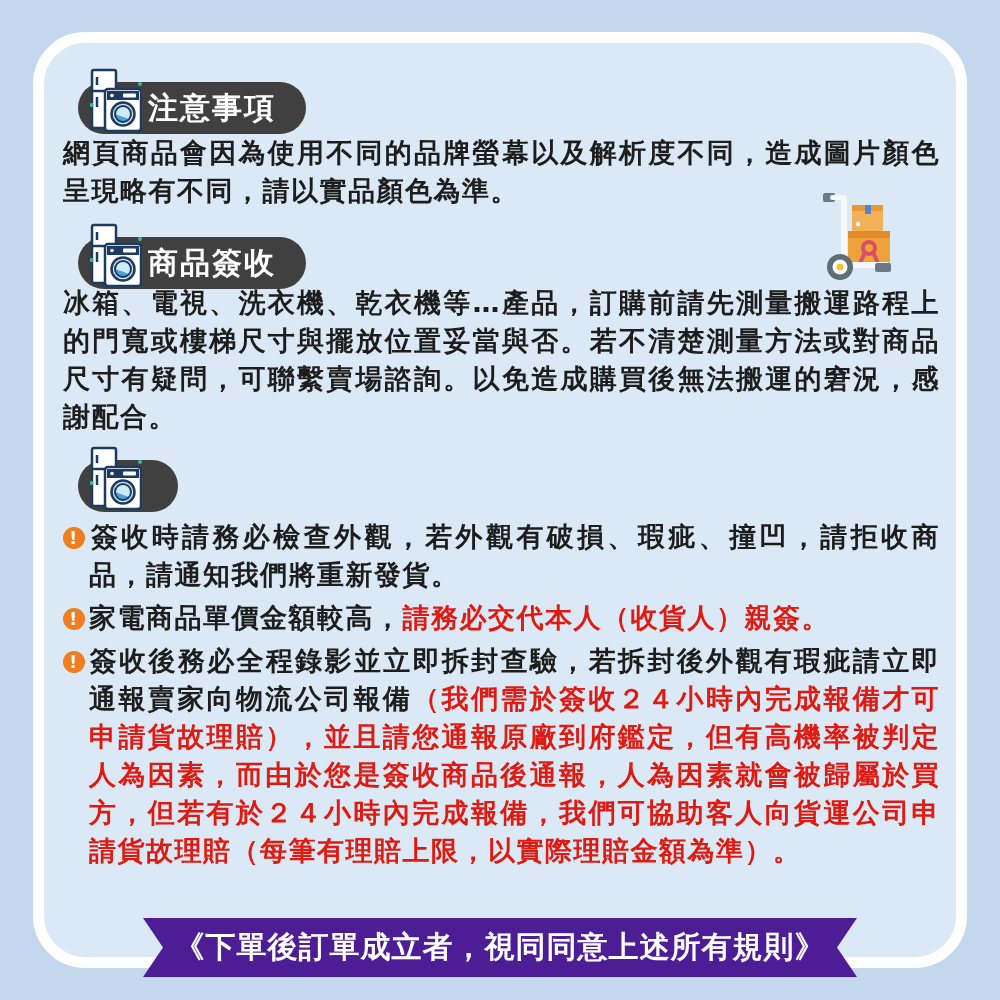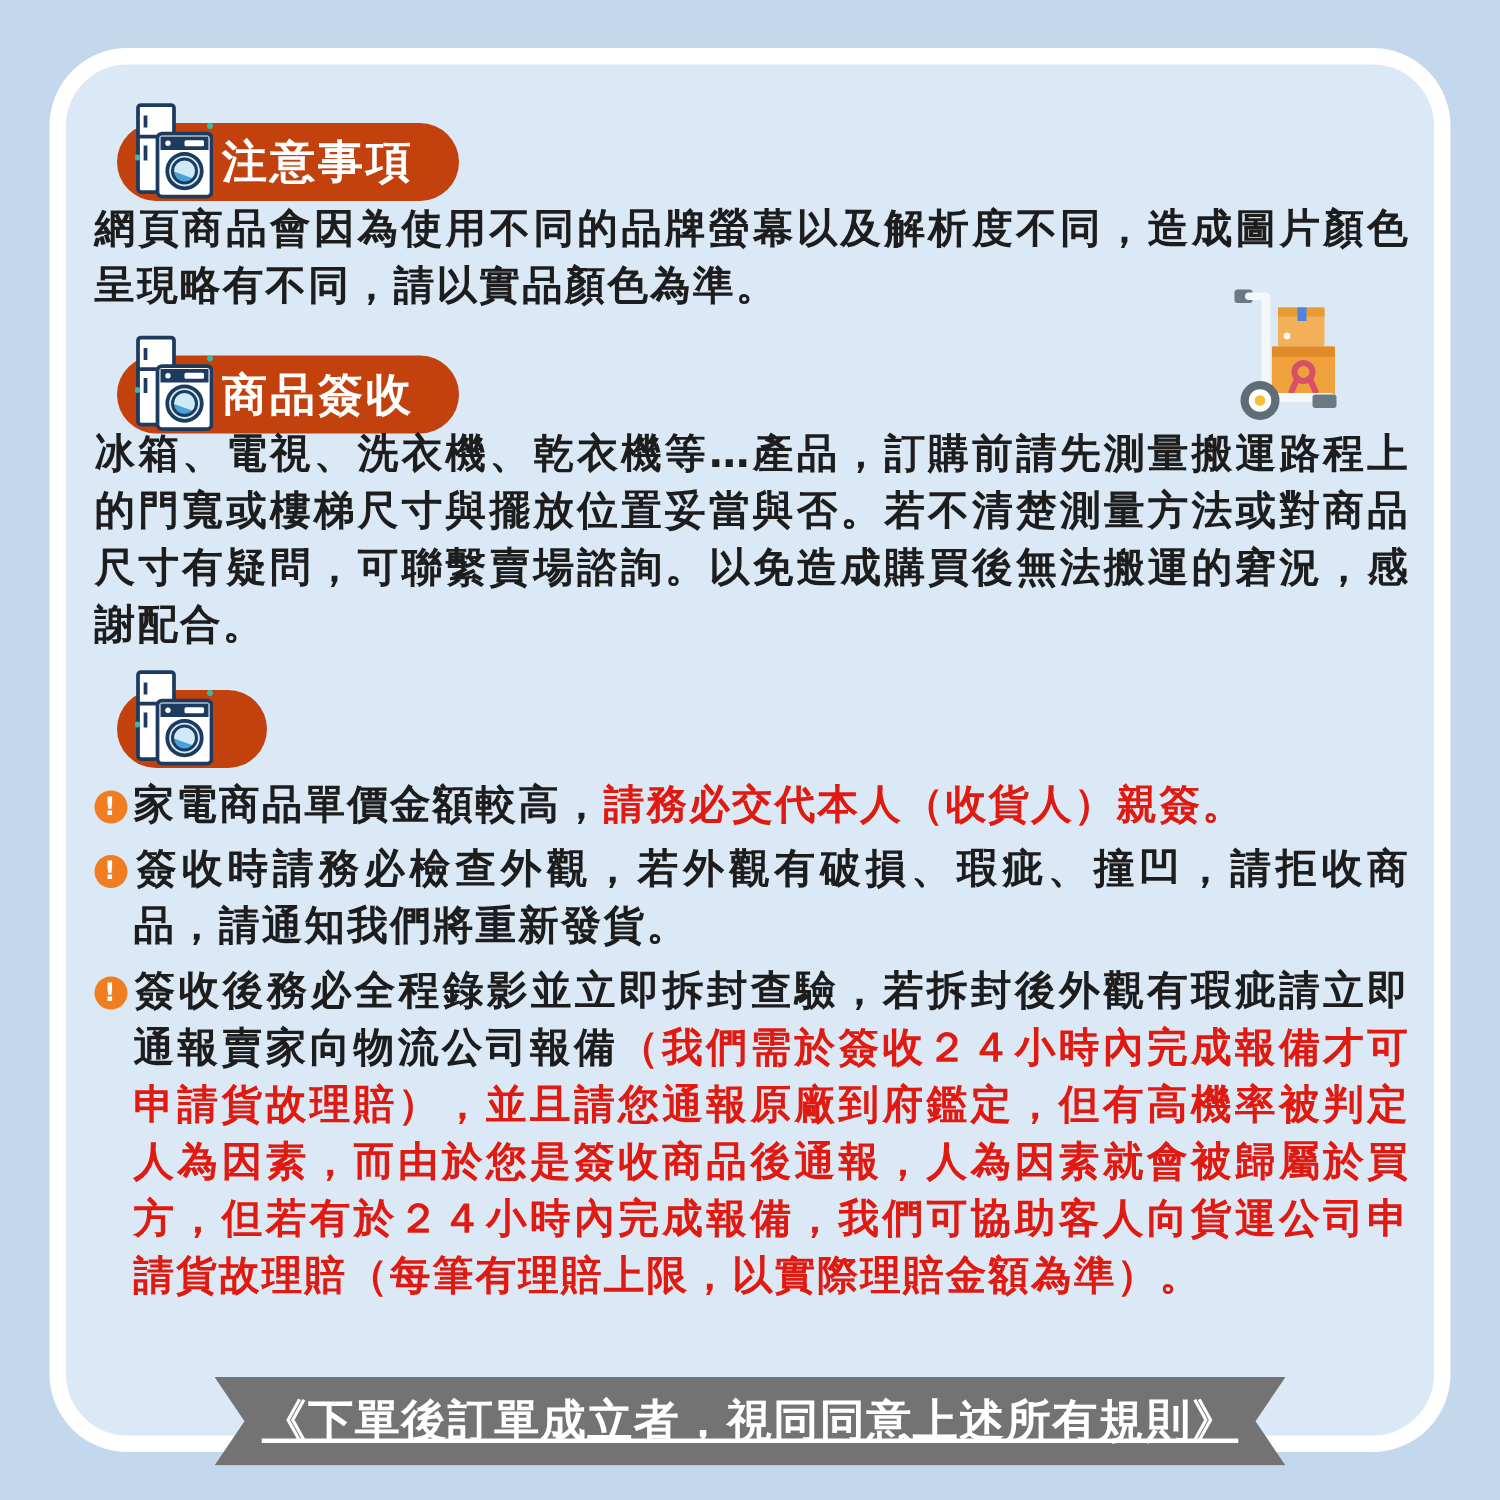--- a/index.html
+++ b/index.html
@@ -9,21 +9,21 @@
     font-family:"DejaVu Sans","Liberation Sans",sans-serif;
     font-weight:700;
   }
   .card{
     position:absolute;left:33px;top:32px;width:934px;height:936px;
     box-sizing:border-box;border:11px solid #ffffff;border-radius:52px;
     background:#dae9f5;
   }
   .section-header{
     position:absolute;left:78px;height:52px;
-    background:#c2410c;border-radius:26px;
+    background:#404040;border-radius:26px;
     display:flex;align-items:center;
     padding:0 30px 0 70px;box-sizing:border-box;
   }
   .pill-label{
     color:#ffffff;font-size:30px;font-weight:700;letter-spacing:2px;white-space:nowrap;
   }
   .pill-icon{position:absolute;left:12px;top:-15px;width:52px;height:68px;}
   .para{
     position:absolute;left:63px;width:877px;
     font-size:27px;line-height:38px;color:#1d1d1d;
@@ -36,24 +36,24 @@
   .bullet{
     display:inline-block;width:22px;height:22px;border-radius:50%;
     background:#f07d1f;color:#ffffff;text-align:center;line-height:22px;
     font-size:17px;font-weight:700;text-indent:0;margin-right:4px;
     vertical-align:2px;
   }
   .red{color:#e01a10;}
   .cart{position:absolute;left:820px;top:191px;width:76px;height:92px;}
   .ribbon{
     position:absolute;left:143px;top:918px;width:714px;height:59px;
-    background:#737373;
+    background:#4c1d95;
     clip-path:polygon(0 0,100% 0,calc(100% - 20px) 50%,100% 100%,0 100%,20px 50%);
     display:flex;align-items:center;justify-content:center;
-    color:#ffffff;font-size:30px;letter-spacing:1px;white-space:nowrap;text-decoration:underline;
+    color:#ffffff;font-size:30px;letter-spacing:1px;white-space:nowrap;
   }
 </style>
 </head>
 <body>
 
 <div class="card"></div>
 
 <div class="section-header" style="top:82px">
   <span class="pill-icon">
     <svg viewBox="0 0 52 68" width="52" height="68">
@@ -137,25 +137,25 @@
       <circle cx="33" cy="47" r="8" fill="none" stroke="#1c3b5e" stroke-width="2"></circle>
       <circle cx="1.5" cy="38" r="2" fill="#3bb8a8"></circle>
       <circle cx="50" cy="17" r="2" fill="#3bb8a8"></circle>
     </svg>
   </span>
 </div>
 
 <div class="para" style="top:518px">
 
   <div class="sign-item">
-    <span class="bullet">!</span><span>家電商品單價金額較高，</span><span class="red">請務必交代本人（收貨人）親簽。</span>
+    <span class="bullet">!</span><span>簽收時請務必檢查外觀，若外觀有破損、瑕疵、撞凹，請拒收商品，請通知我們將重新發貨。</span><span class="red"></span>
   </div>
 
   <div class="sign-item">
-    <span class="bullet">!</span><span>簽收時請務必檢查外觀，若外觀有破損、瑕疵、撞凹，請拒收商品，請通知我們將重新發貨。</span><span class="red"></span>
+    <span class="bullet">!</span><span>家電商品單價金額較高，</span><span class="red">請務必交代本人（收貨人）親簽。</span>
   </div>
 
   <div class="sign-item">
     <span class="bullet">!</span><span>簽收後務必全程錄影並立即拆封查驗，若拆封後外觀有瑕疵請立即通報賣家向物流公司報備</span><span class="red">（我們需於簽收２４小時內完成報備才可申請貨故理賠），並且請您通報原廠到府鑑定，但有高機率被判定人為因素，而由於您是簽收商品後通報，人為因素就會被歸屬於買方，但若有於２４小時內完成報備，我們可協助客人向貨運公司申請貨故理賠（每筆有理賠上限，以實際理賠金額為準）。</span>
   </div>
 </div>
 
 <div class="ribbon">
   <span>《下單後訂單成立者，視同同意上述所有規則》</span>
 </div>

